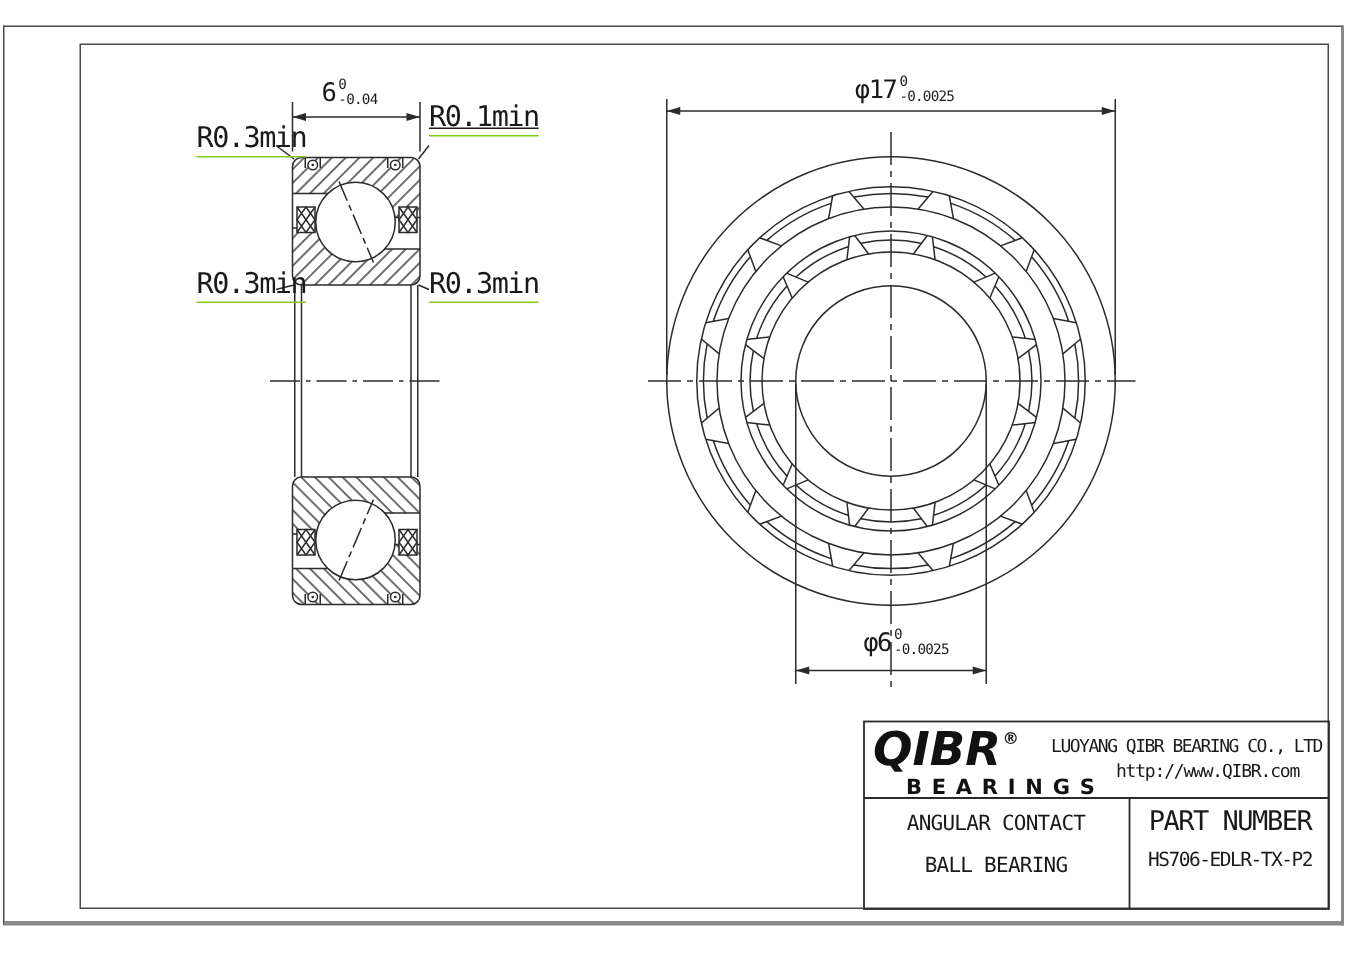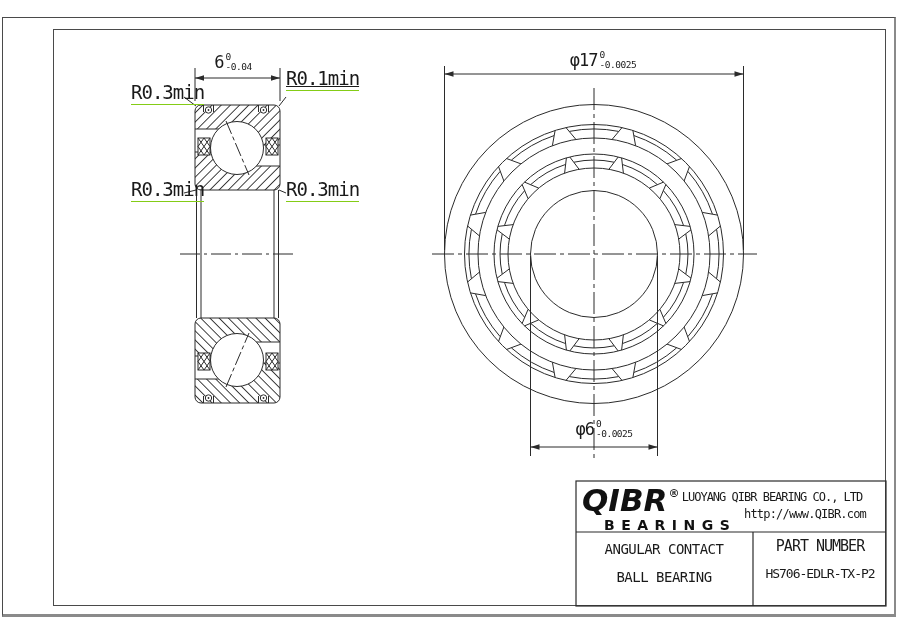--- a/index.html
+++ b/index.html
@@ -15,21 +15,21 @@
   
   .dim{display:flex;align-items:flex-start;font-size:17px;line-height:19px;letter-spacing:-1px;}
   .dim .tol{display:flex;flex-direction:column;font-size:9.5px;line-height:10px;
             letter-spacing:-0.5px;margin-left:2px;margin-top:-1px;}
   
   .rlabel{font-size:19px;letter-spacing:-1px;border-bottom:1px solid #84cc16;padding-bottom:1px;}
   
   .tb-co{font-size:12px;letter-spacing:-1px;}
   .tb-url{font-size:12px;letter-spacing:-0.8px;margin-left:19px;}
   .tb-prod{font-size:14px;letter-spacing:-0.5px;}
-  .tb-pnl{font-size:15px;letter-spacing:-1px;}
+  .tb-pnl{font-size:18px;letter-spacing:-1px;}
   .tb-pn{font-size:13px;letter-spacing:-1px;}
   
   .logo{position:absolute;left:582px;top:484px;}
   .logo .brand{font-family:"DejaVu Sans","Liberation Sans",sans-serif;font-weight:900;
                font-size:31px;line-height:32px;letter-spacing:0px;color:#111;font-style:italic;}
   .logo .reg{font-family:"DejaVu Sans","Liberation Sans",sans-serif;font-weight:700;
              font-size:11px;vertical-align:14px;margin-left:1px;}
   .logo .sub{font-family:"DejaVu Sans","Liberation Sans",sans-serif;font-weight:700;
              font-size:14px;letter-spacing:6.5px;color:#111;margin-left:22px;margin-top:1px;}
 </style>
@@ -192,21 +192,21 @@
     </span>
   </div>
 
   <div class="logo">
     <div>
       <span class="brand">QIBR</span><span class="reg">®</span>
     </div>
     <div class="sub">BEARINGS</div>
   </div>
 
-  <div class="txt cx tb-co" style="left:772px;top:490px;">LUOYANG QIBR BEARING CO., LTD</div>
+  <div class="txt cx tb-co" style="left:791px;top:490px;">LUOYANG QIBR BEARING CO., LTD</div>
   <div class="txt cx tb-url" style="left:786px;top:507px;">http://www.QIBR.com</div>
 
   <div class="txt cx tb-prod" style="left:664px;top:541px;">ANGULAR CONTACT</div>
   <div class="txt cx tb-prod" style="left:664px;top:569px;">BALL BEARING</div>
 
   <div class="txt cx tb-pnl" style="left:820px;top:537px;">PART NUMBER</div>
   <div class="txt cx tb-pn" style="left:820px;top:566px;">HS706-EDLR-TX-P2</div>
 
 </div>
 

